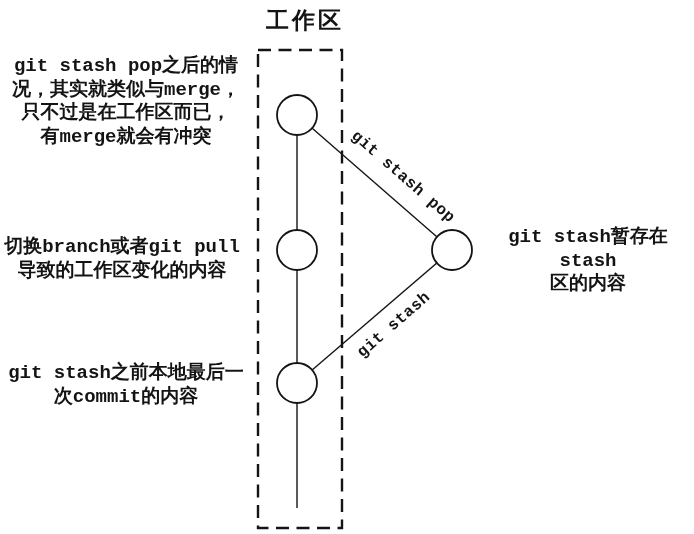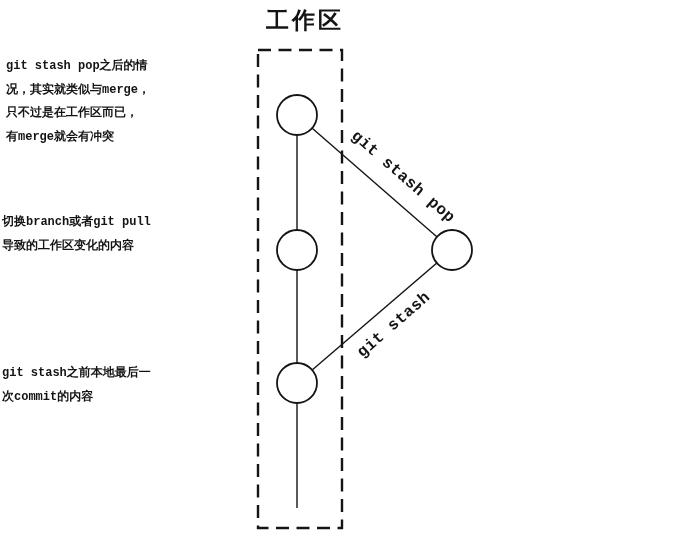--- a/index.html
+++ b/index.html
@@ -22,27 +22,28 @@
     top: 5px;
     width: 110px;
     text-align: center;
     font-size: 23px;
     font-weight: bold;
     letter-spacing: 3px;
     white-space: nowrap;
   }
   .note {
     position: absolute;
+    text-align: center;
     white-space: pre-line;
     font-weight: bold;
-    font-size: 12px;
+    font-size: 19px;
     line-height: 23.5px;
   }
   .note-pop-result    { left: 6px;   top: 55px;  width: 240px; }
-  .note-working       { left: 2px;   top: 211px; width: 240px; }
+  .note-working       { left: 2px;   top: 236px; width: 240px; }
   .note-last-commit   { left: 2px;   top: 362px; width: 248px; }
   .note-stash-area    { left: 484px; top: 226px; width: 208px; }
   .edge-label {
     position: absolute;
     font-size: 16px;
     font-weight: bold;
     white-space: nowrap;
     letter-spacing: 0.5px;
   }
   .edge-label-pop {
@@ -81,18 +82,20 @@
 况，其实就类似与merge，
 只不过是在工作区而已，
 有merge就会有冲突</div>
 
   <div class="note note-working">切换branch或者git pull
 导致的工作区变化的内容</div>
 
   <div class="note note-last-commit">git stash之前本地最后一
 次commit的内容</div>
 
+  <div class="note note-stash-area">git stash暂存在stash
+区的内容</div>
 
   <div class="edge-label edge-label-pop">git stash pop</div>
 
   <div class="edge-label edge-label-stash">git stash</div>
 
 </div>
 
 </body></html>

